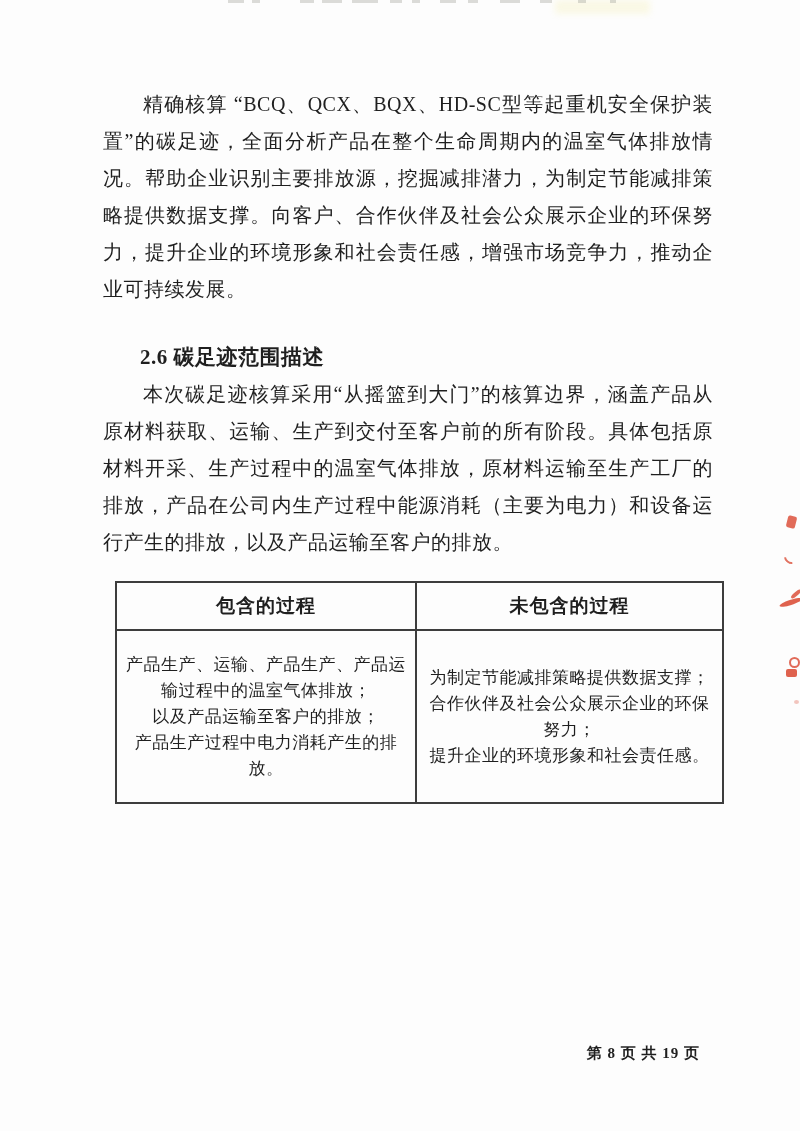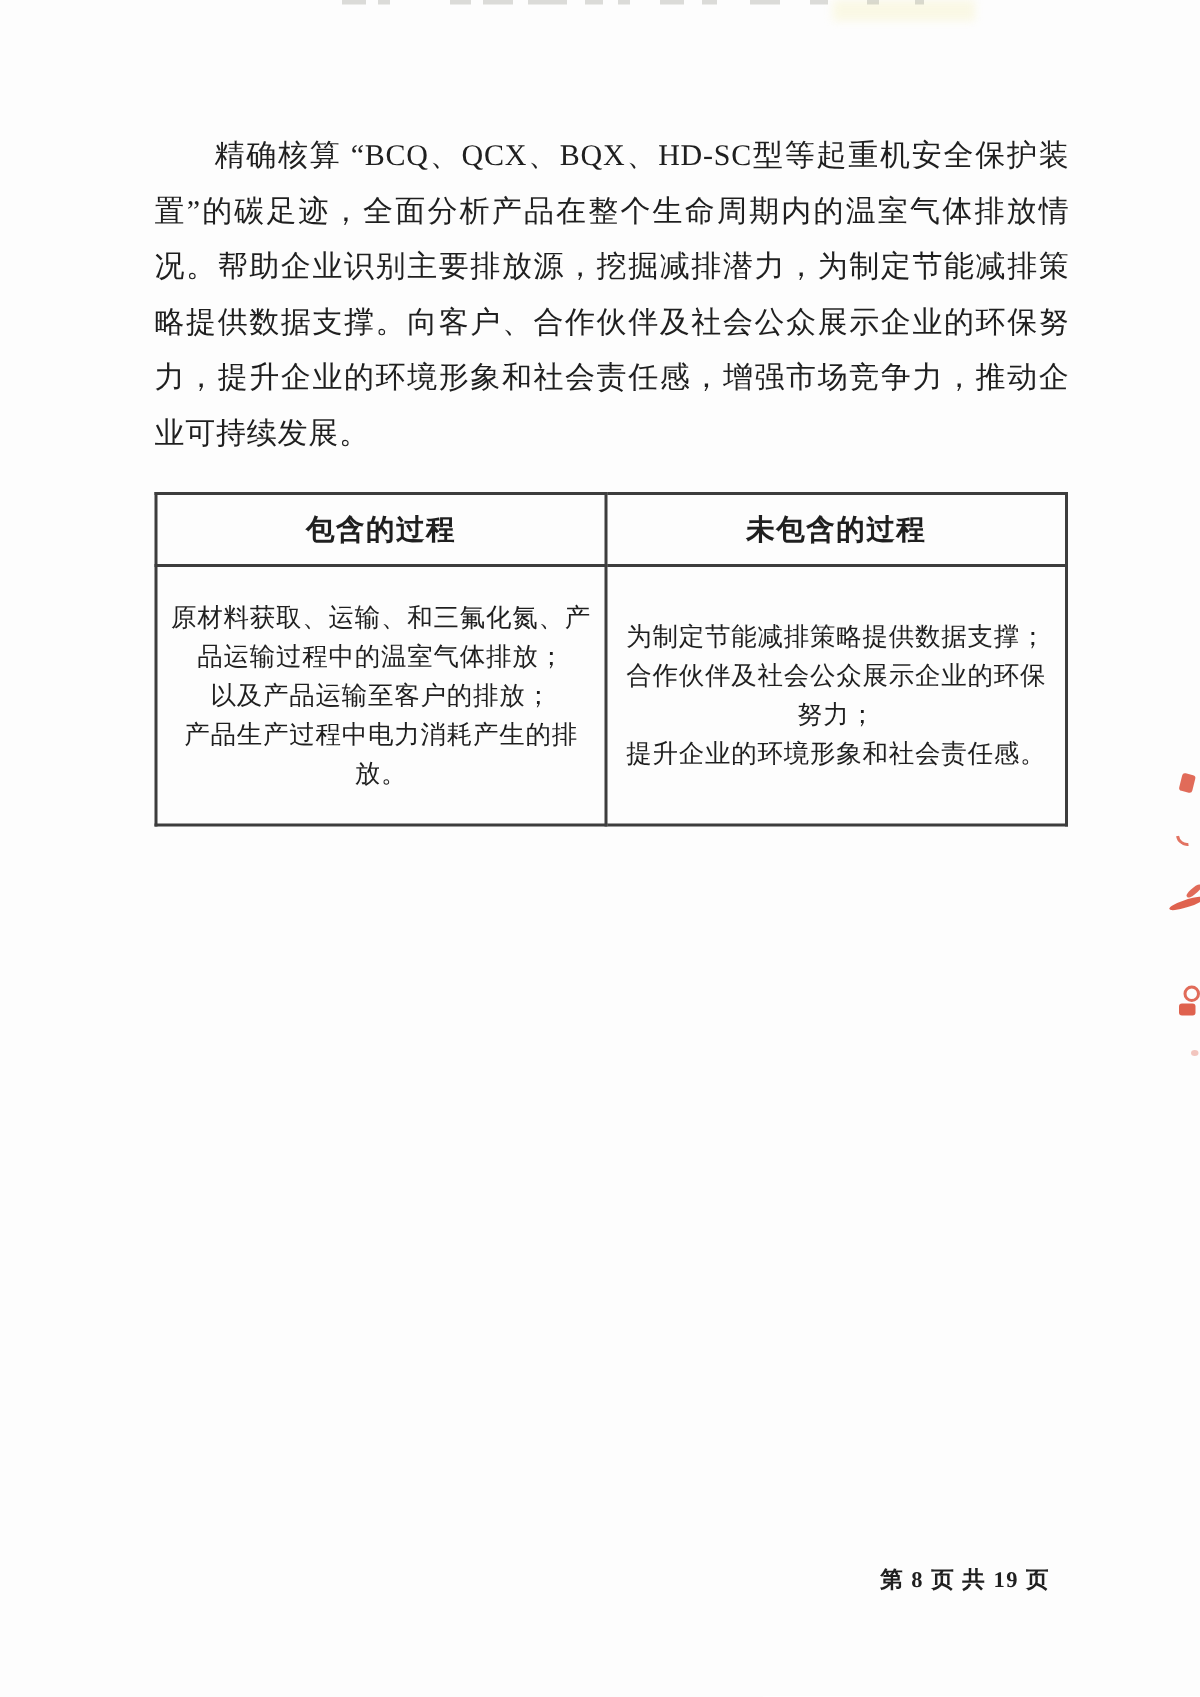--- a/index.html
+++ b/index.html
@@ -40,20 +40,21 @@
     font-size:21px;line-height:38px;
     font-weight:bold;
     padding-left:37px;
     letter-spacing:.5px;
   }
   .scope-table{
     margin-top:20px;
     width:607px;
     border-collapse:collapse;
     table-layout:fixed;
+    margin-left:12px;
   }
   .scope-table th,.scope-table td{
     border:2px solid var(--border);
   }
   .scope-table th{
     height:44px;
     font-size:19px;font-weight:bold;
     text-align:center;vertical-align:middle;
     letter-spacing:1px;
   }
@@ -103,38 +104,40 @@
     <i style="left:500px;width:20px;"></i>
     <i style="left:540px;width:12px;"></i>
     <i style="left:578px;width:8px;"></i>
     <i style="left:610px;width:6px;"></i>
   </div>
 
   <div class="content">
 
     <p class="para">精确核算 “BCQ、QCX、BQX、HD-SC型等起重机安全保护装置”的碳足迹，全面分析产品在整个生命周期内的温室气体排放情况。帮助企业识别主要排放源，挖掘减排潜力，为制定节能减排策略提供数据支撑。向客户、合作伙伴及社会公众展示企业的环保努力，提升企业的环境形象和社会责任感，增强市场竞争力，推动企业可持续发展。</p>
 
+    <h2 class="heading">2.6 碳足迹范围描述</h2>
 
+    <p class="para">本次碳足迹核算采用“从摇篮到大门”的核算边界，涵盖产品从原材料获取、运输、生产到交付至客户前的所有阶段。具体包括原材料开采、生产过程中的温室气体排放，原材料运输至生产工厂的排放，产品在公司内生产过程中能源消耗（主要为电力）和设备运行产生的排放，以及产品运输至客户的排放。</p>
 
 
     <table class="scope-table">
       <colgroup>
           <col class="c1">
           <col class="c2">
         </colgroup>
       <thead>
         <tr>
           <th>包含的过程</th>
           <th>未包含的过程</th>
         </tr>
       </thead>
       <tbody>
         <tr>
           <td>
-            <div class="cell-line">原材料获取、运输、和三氟化氮、产品运输过程中的温室气体排放；</div>
+            <div class="cell-line">产品生产、运输、产品生产、产品运输过程中的温室气体排放；</div>
             <div class="cell-line">以及产品运输至客户的排放；</div>
             <div class="cell-line">产品生产过程中电力消耗产生的排放。</div>
           </td>
           <td>
             <div class="cell-line">为制定节能减排策略提供数据支撑；</div>
             <div class="cell-line">合作伙伴及社会公众展示企业的环保努力；</div>
             <div class="cell-line">提升企业的环境形象和社会责任感。</div>
           </td>
         </tr>
       </tbody>

